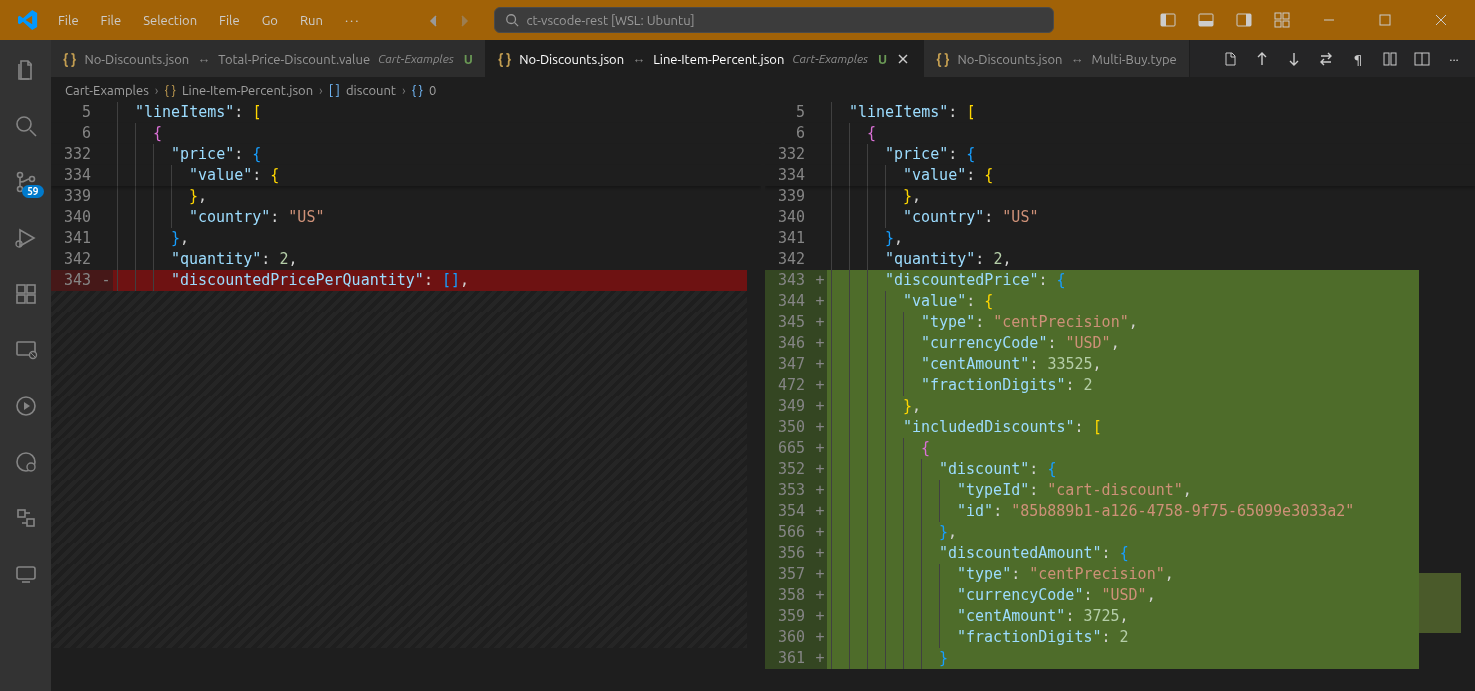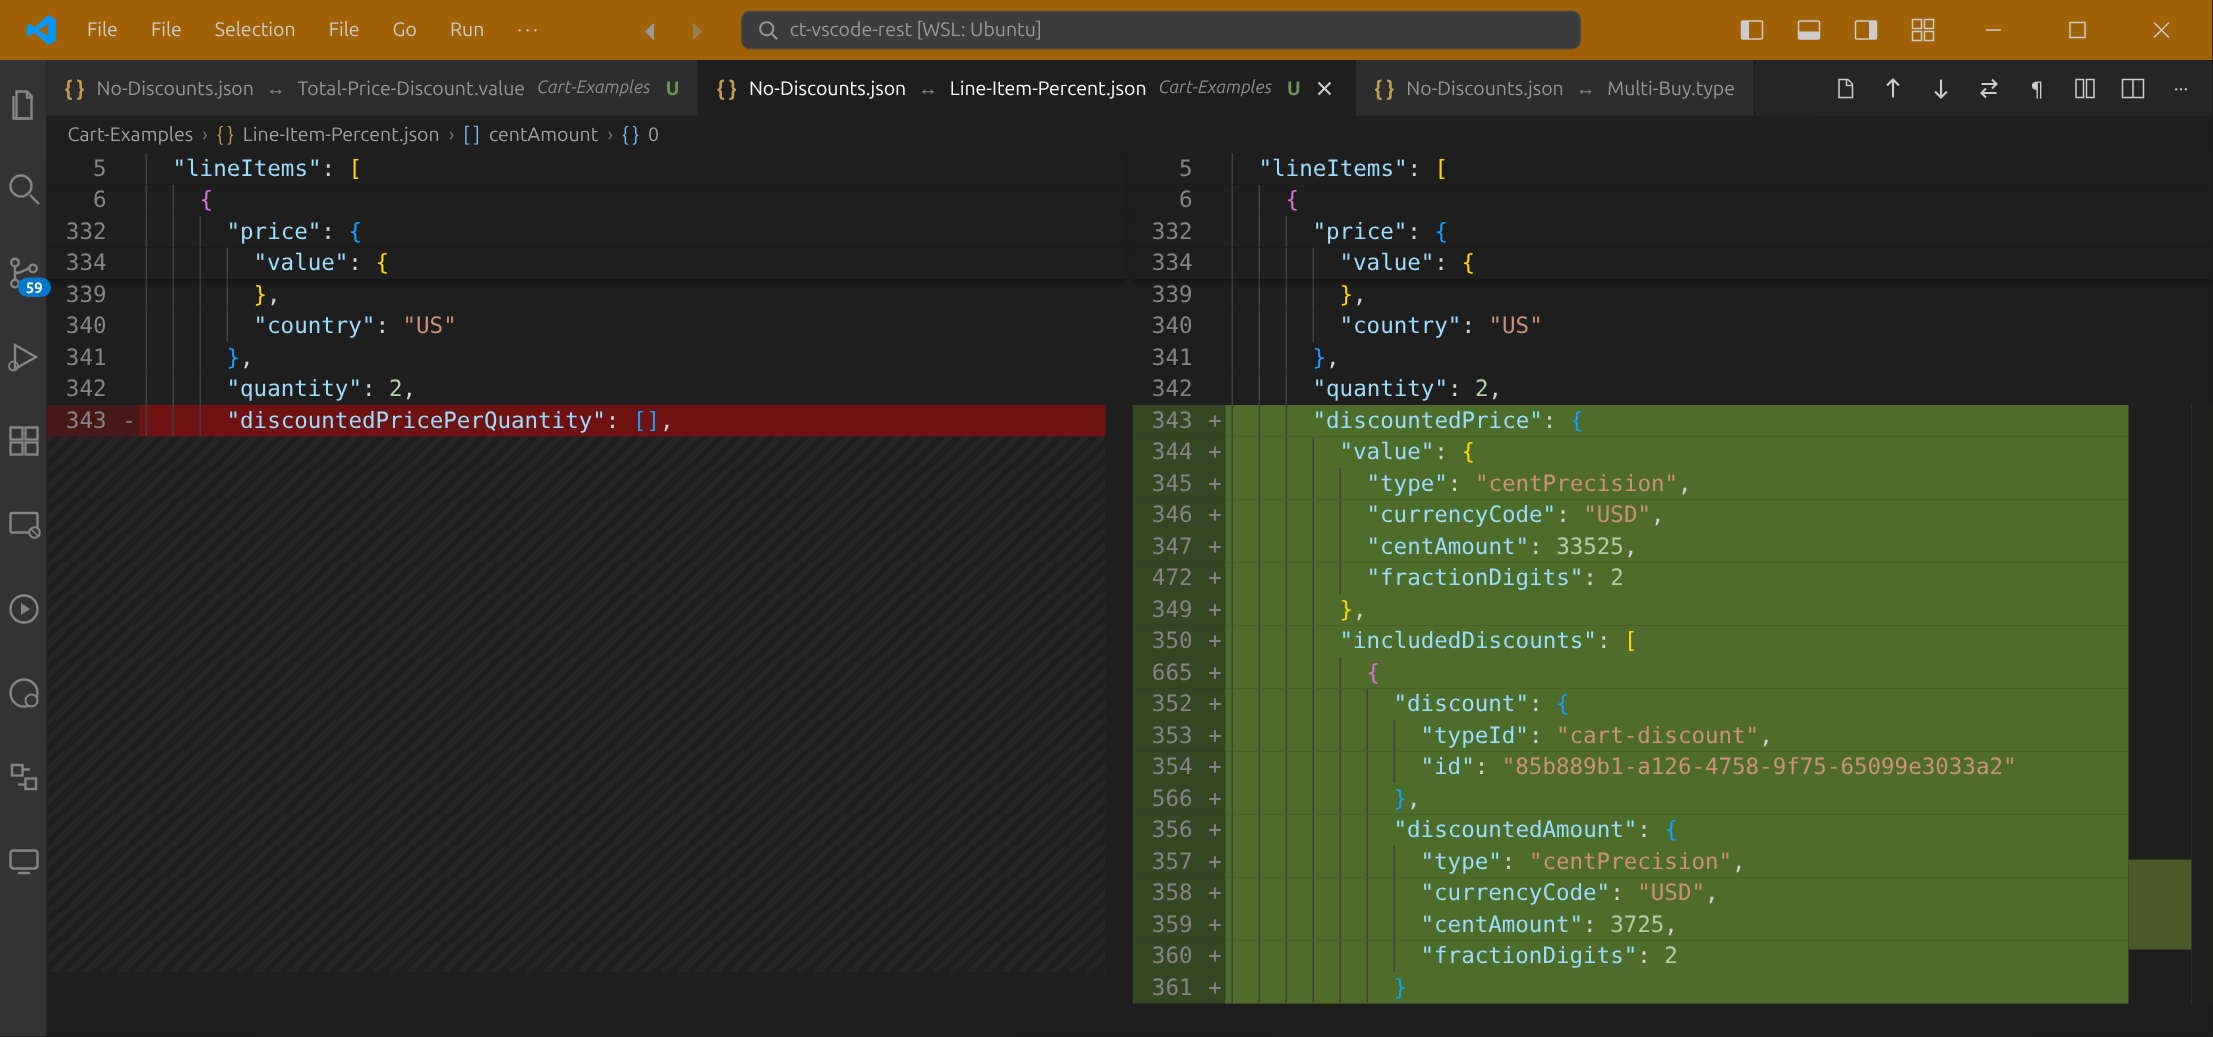--- a/index.html
+++ b/index.html
@@ -55,21 +55,21 @@
   }
   .tb-right { margin-left: auto; display:flex; align-items:center; gap:12px; padding-right:4px;}
   .tb-icon { width:26px; height:26px; display:flex; align-items:center; justify-content:center; color:#cccccc; border-radius:4px;}
   .win-btn { width:44px; height:32px; display:flex; align-items:center; justify-content:center; color:#cccccc;}
 
   
   .main { display:flex; height: calc(100% - 40px); }
 
   
   .activitybar {
-    width: 31px;
+    width: 51px;
     background: #333333;
     display:flex; flex-direction:column; align-items:center;
     padding-top: 6px;
     gap: 8px;
   }
   .act-btn {
     width: 48px; height: 48px;
     display:flex; align-items:center; justify-content:center;
     color:#858585;
     position: relative;
@@ -418,21 +418,21 @@
       </div>
     </div>
 
     <div class="breadcrumbs">
       <span>Cart-Examples</span>
       <span class="bc-sep">›</span>
       <span class="bc-icon">{ }</span>
       <span>Line-Item-Percent.json</span>
       <span class="bc-sep">›</span>
       <span style="color:#75beff">[ ]</span>
-      <span>centAmount</span>
+      <span>discount</span>
       <span class="bc-sep">›</span>
       <span style="color:#75beff">{ }</span>
       <span>0</span>
     </div>
 
     <div class="diff">
 
       <div class="pane pane-left">
         <div class="scroll-body" id="pane-left-body">
             <div class="line sticky"><span class="gutter-num">5</span><span class="gutter-sign"></span><span class="line-content"><span class="ig"></span><span class="tok-key">"lineItems"</span><span class="tok-punc">: </span><span class="tok-bracket-y">[</span></span></div>

